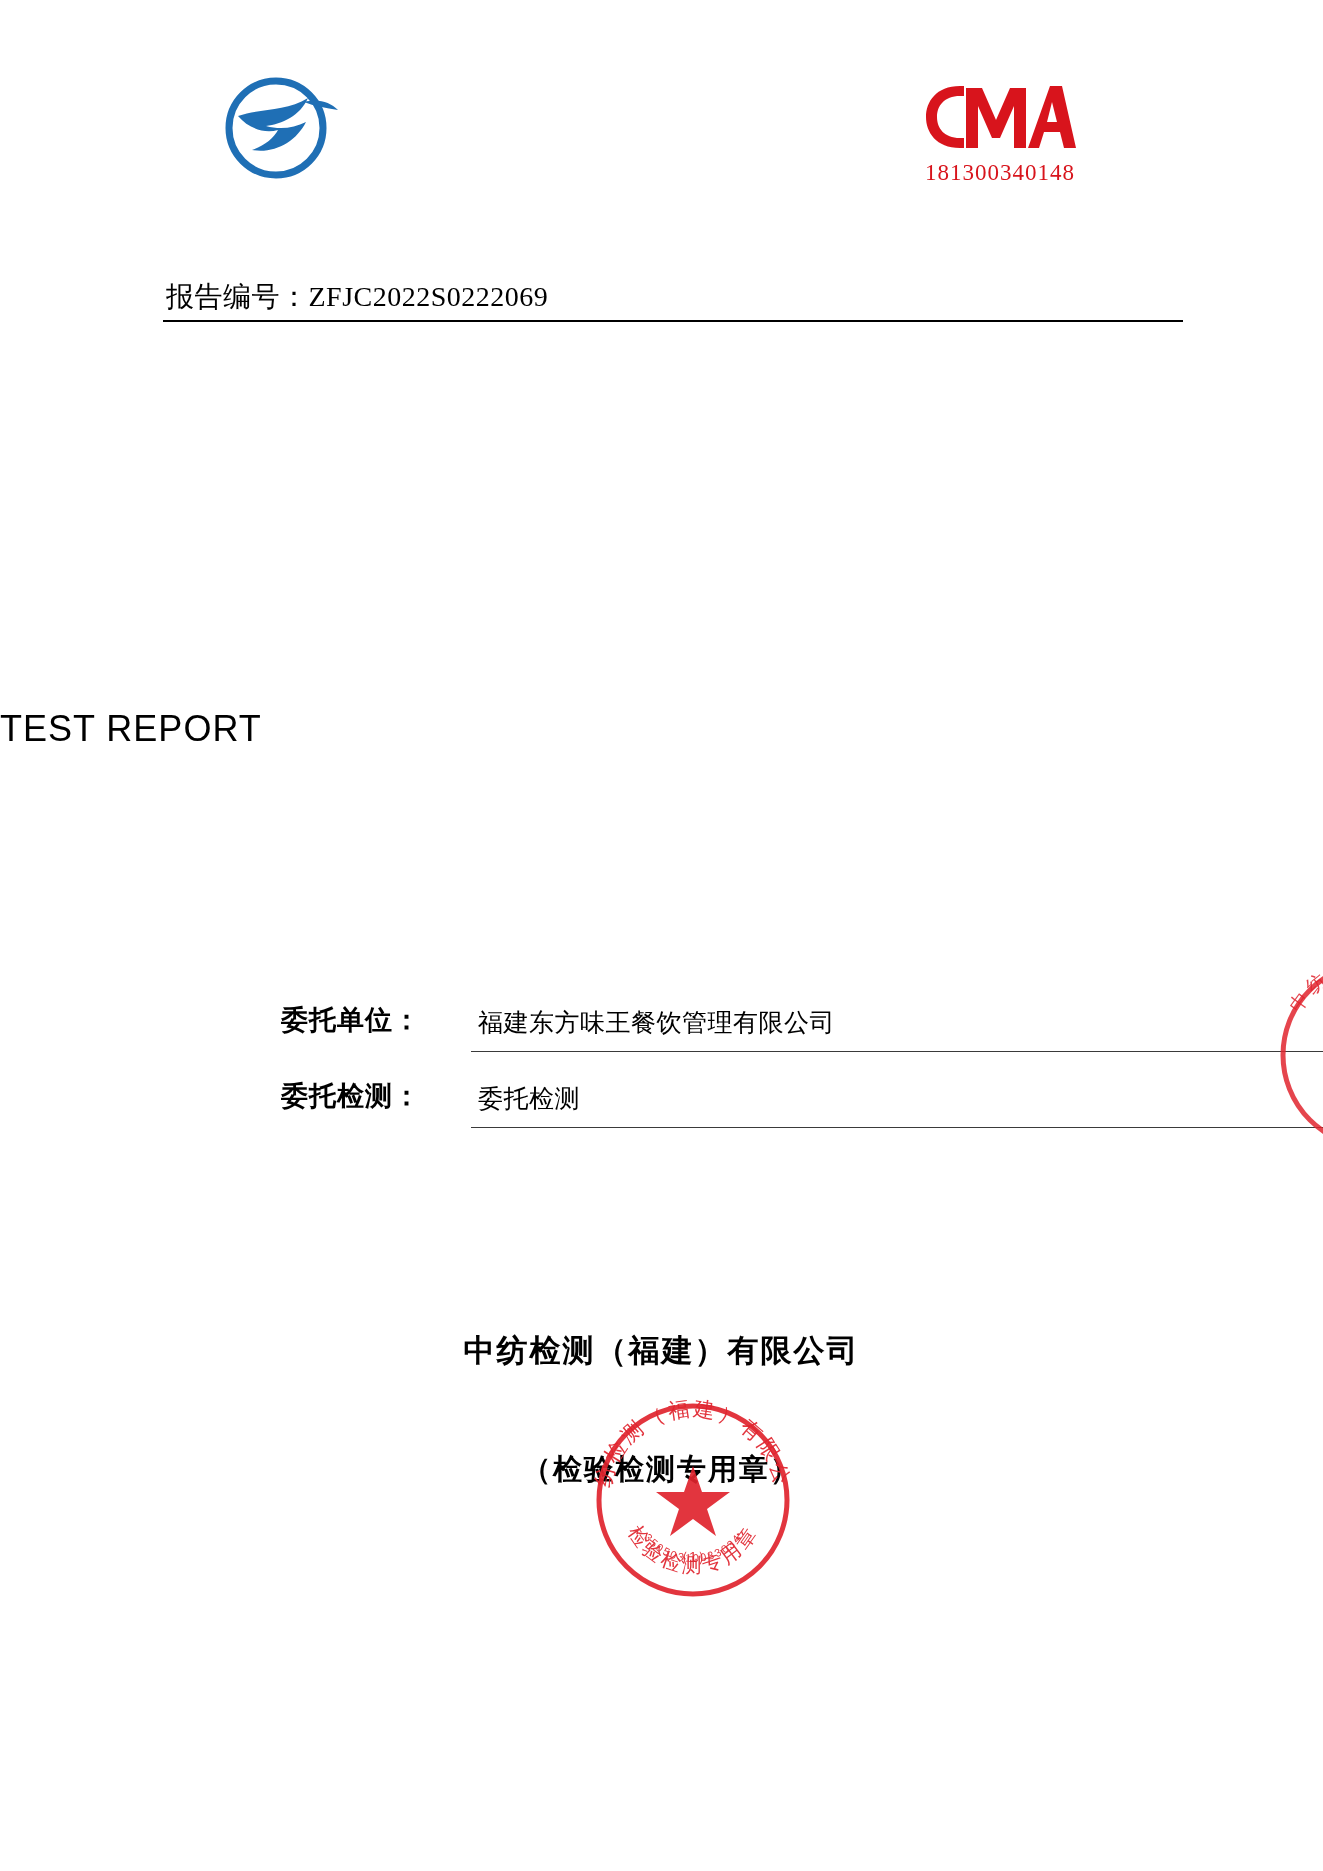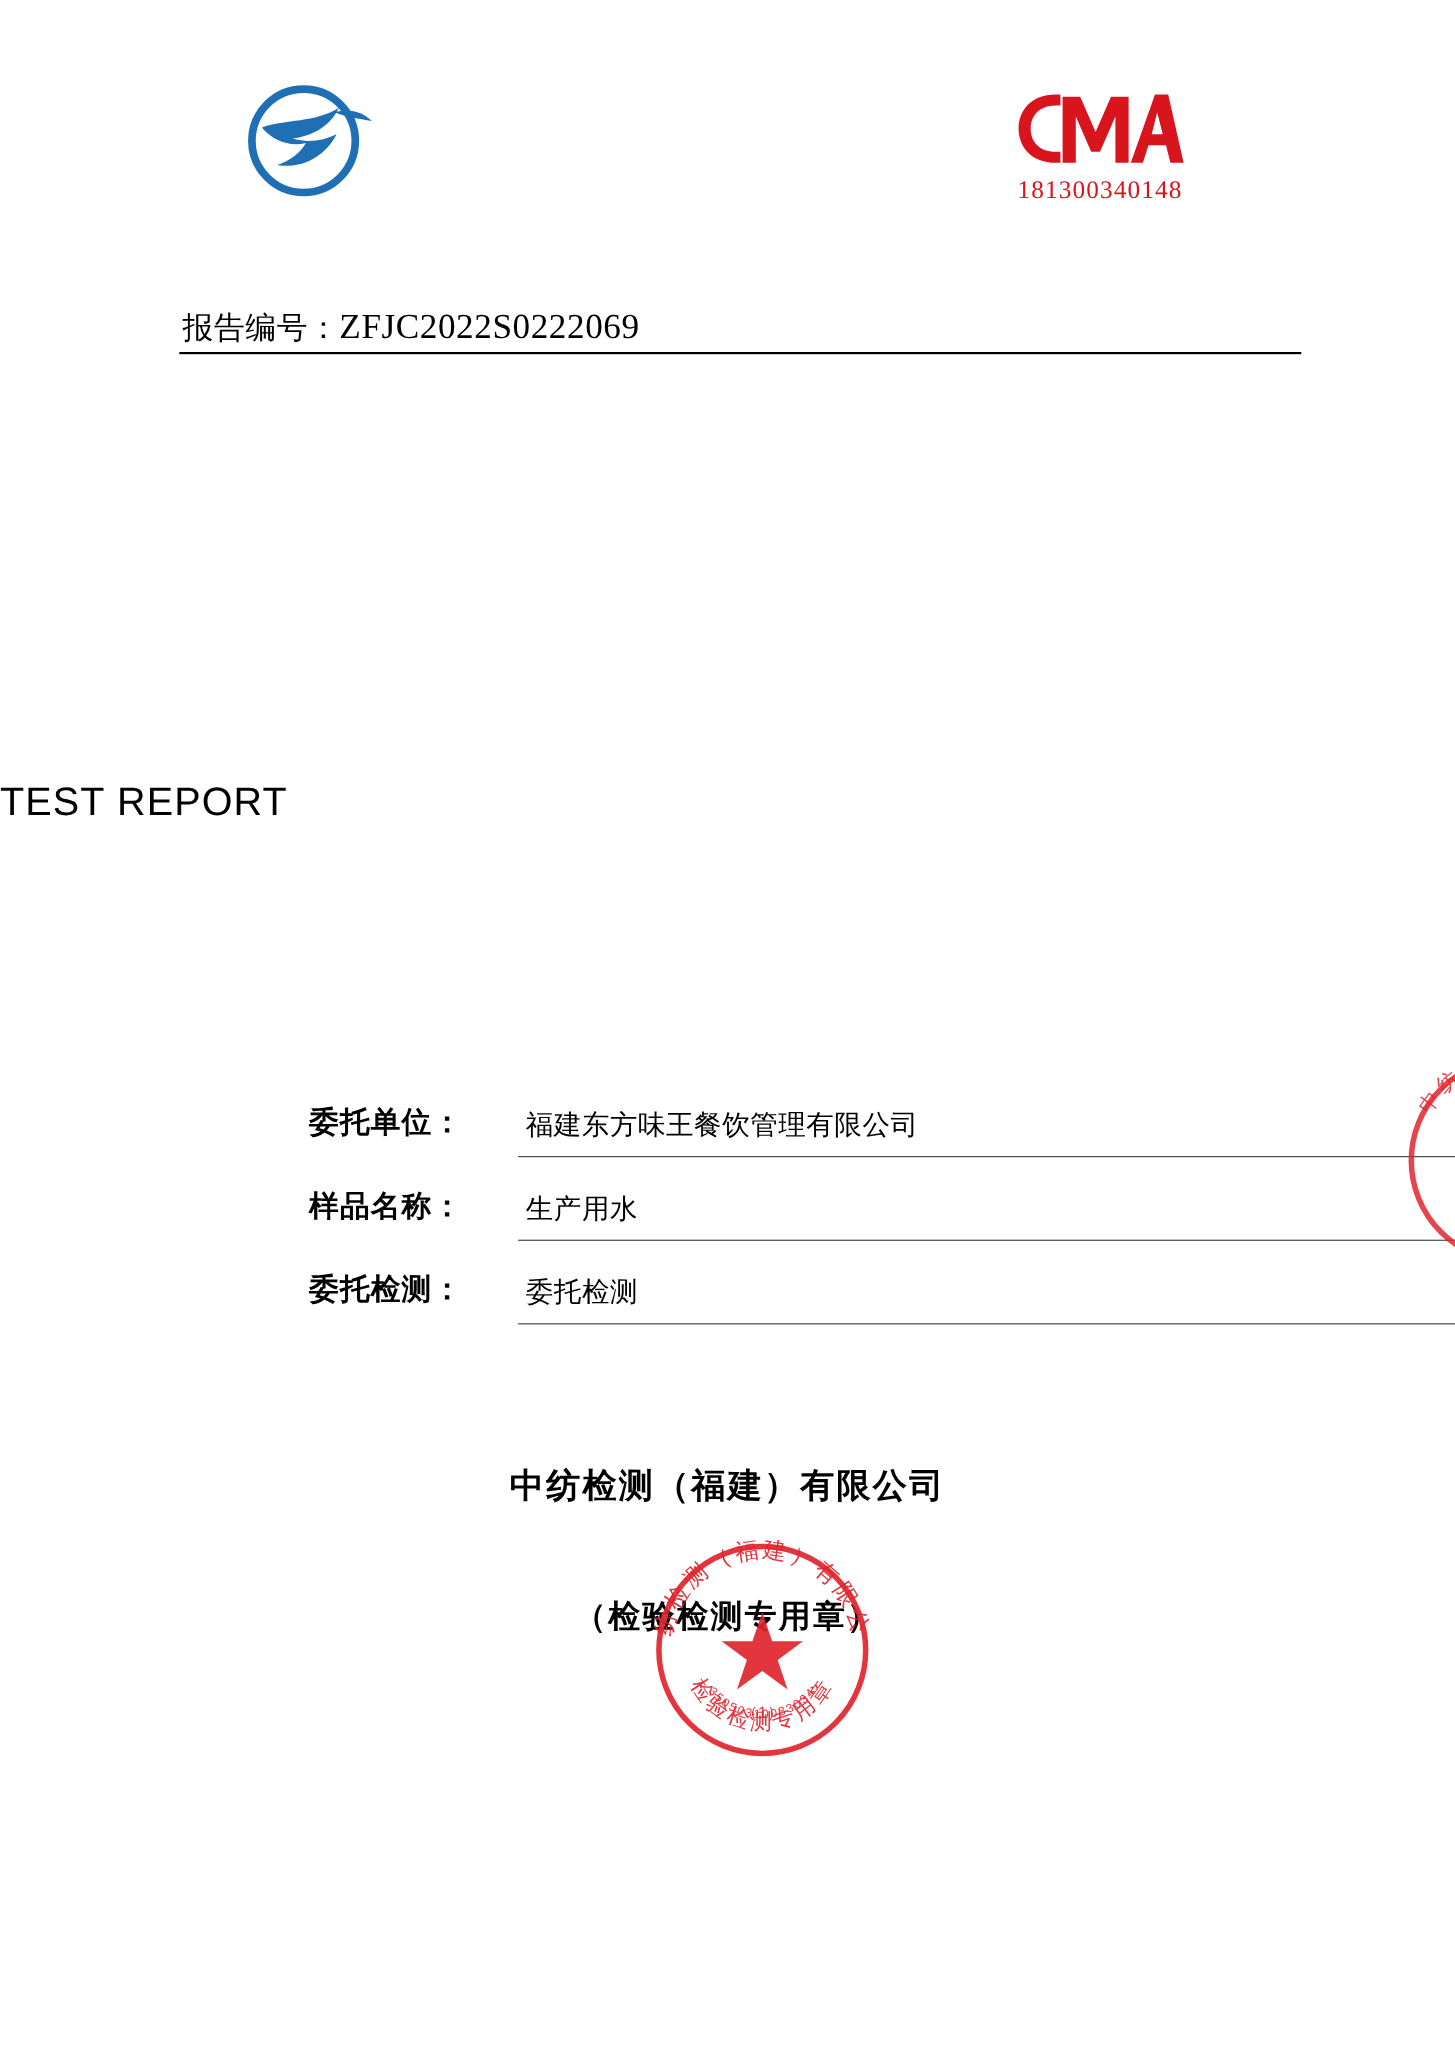--- a/index.html
+++ b/index.html
@@ -58,21 +58,21 @@
     font-size: 24px;
     letter-spacing: 0.5px;
     white-space: nowrap;
   }
   .report-no .label {
     font-family: "Liberation Sans", sans-serif;
     font-size: 28px;
   }
   .report-no .value {
     font-family: "Liberation Serif", serif;
-    font-size: 32px;
+    font-size: 28px;
     text-align: right;
   }
   .header-rule {
     position: absolute;
     left: 163px;
     top: 320px;
     width: 1020px;
     height: 2px;
     background: #000000;
   }
@@ -215,25 +215,20 @@
     <span class="label">报告编号：</span><span class="value">ZFJC2022S0222069</span>
   </div>
   <div class="header-rule"></div>
 
   <div class="sub-title">TEST REPORT</div>
 
   <div class="fields">
     <div class="field-row">
       <div class="field-label">委托单位：</div>
       <div class="field-value">福建东方味王餐饮管理有限公司</div>
-      <div class="field-line"></div>
-    </div>
-    <div class="field-row">
-      <div class="field-label">样品名称：</div>
-      <div class="field-value">生产用水</div>
       <div class="field-line"></div>
     </div>
     <div class="field-row">
       <div class="field-label">委托检测：</div>
       <div class="field-value">委托检测</div>
       <div class="field-line"></div>
     </div>
   </div>
 
   <div class="company">中纺检测（福建）有限公司</div>

